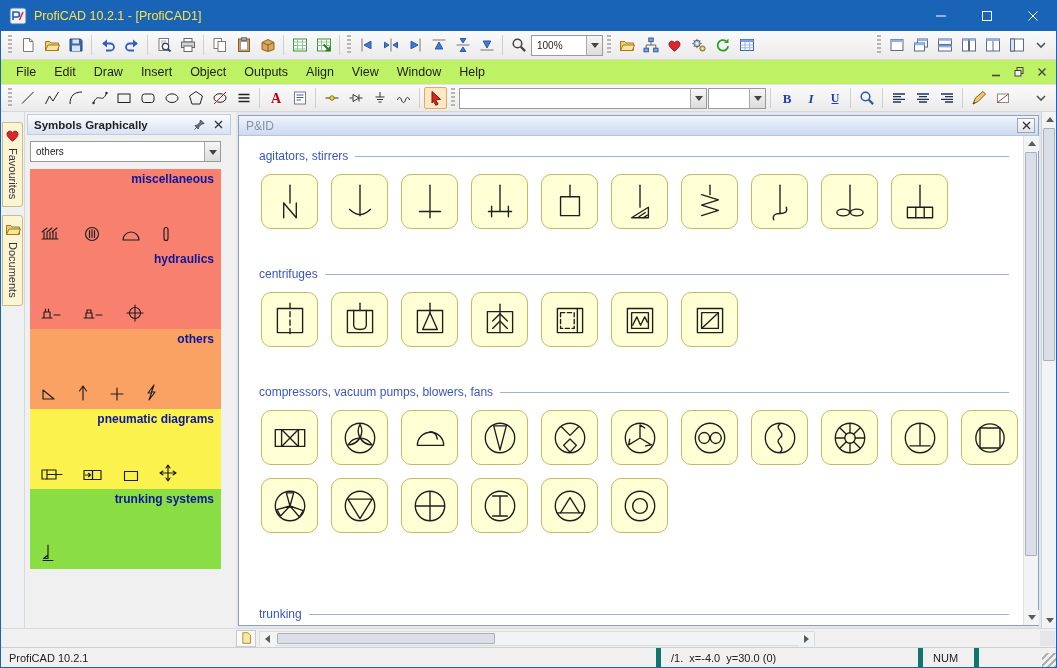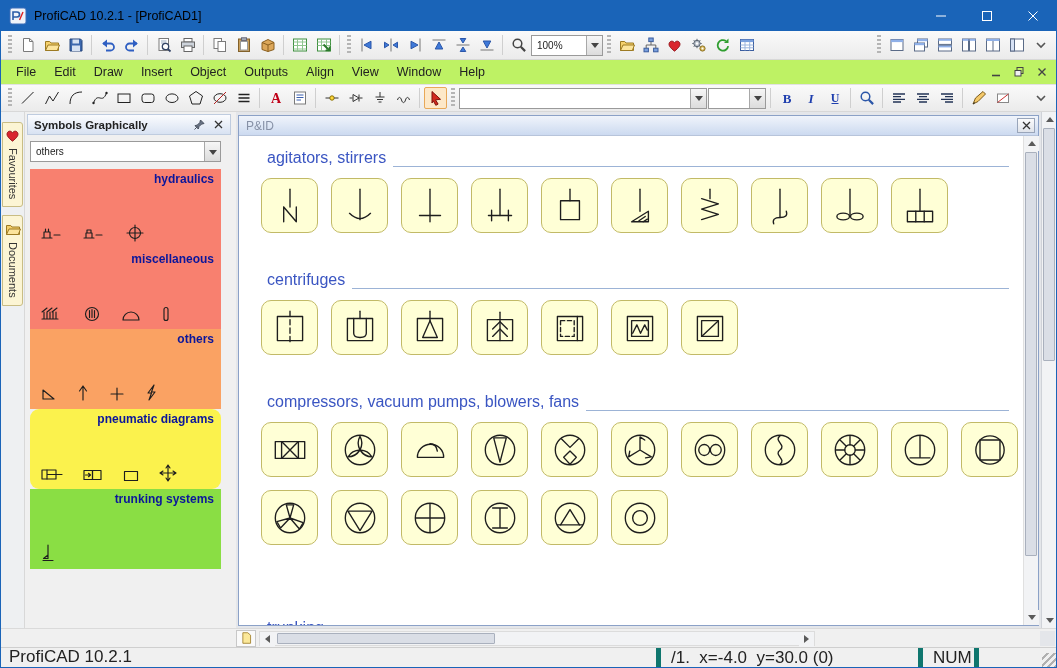--- a/index.html
+++ b/index.html
@@ -1,21 +1,21 @@
 <!DOCTYPE html>
 <html><head>
 <meta charset="utf-8">
 <style>
   *{box-sizing:border-box;margin:0;padding:0}
   html,body{background:#555}
   .app{width:1057px;height:668px;font-family:"Liberation Sans",sans-serif;font-size:12px;
        background:#f0f0f0;border:1px solid #1a64b8;position:relative;overflow:hidden;
        display:flex;flex-direction:column;color:#222}
   
-  .titlebar{height:30px;background:#1a64b8;display:flex;align-items:center;color:#000000;flex:0 0 30px}
+  .titlebar{height:30px;background:#1a64b8;display:flex;align-items:center;color:#fde047;flex:0 0 30px}
   .applogo{margin:0 7px 0 8px}
   .title-text{font-size:12.5px}
   .win-controls{margin-left:auto;display:flex;height:100%}
   .wbtn{width:46px;height:100%;display:flex;align-items:center;justify-content:center}
   
   .toolbar{background:linear-gradient(#fafafa,#ebebeb);border-bottom:1px solid #d8d8d8;
            display:flex;align-items:center;padding:0 4px;gap:1px}
   .tb1{height:29px;flex:0 0 29px}
   .tb2{height:27px;flex:0 0 27px}
   .tbtn{width:23px;height:22px;border:none;background:transparent;display:flex;align-items:center;
@@ -65,21 +65,21 @@
   .mdi{flex:1;position:relative;background:#e4e6ea;min-width:0;overflow:hidden}
   .pid-window{position:absolute;left:2px;top:3px;right:17px;bottom:2px;border:1px solid #8ba1c7;
               background:#fff;display:flex;flex-direction:column}
   .pid-titlebar{height:20px;flex:0 0 20px;background:linear-gradient(#f0f4fb,#ccdaf0);
                 border-bottom:1px solid #b7c4da;display:flex;align-items:center;padding:0 3px 0 7px;
                 font-size:12px;color:#8791a6}
   .pid-close{margin-left:auto;width:18px;height:15px;background:linear-gradient(#fbfbfc,#dfe3ea);
              border:1px solid #99a5ba;display:flex;align-items:center;justify-content:center}
   .pid-body{flex:1;position:relative;min-height:0}
   .pid-content{position:absolute;left:0;right:15px;top:0;bottom:0;overflow:hidden;padding:13px 8px 0 12px}
-  .sec-header{display:flex;align-items:flex-end;color:#3a55c2;font-size:16px;margin:38px 6px 0 16px}
+  .sec-header{display:flex;align-items:center;color:#3a55c2;font-size:12px;margin:38px 6px 0 8px}
   .sec-header.first{margin-top:0}
   .sec-header.last{margin-top:74px}
   .sec-header span{white-space:nowrap}
   .sec-header::after{content:"";flex:1;height:1px;background:#9cb3d6;margin-left:7px}
   .tiles{display:flex;flex-wrap:wrap;gap:13px;margin:11px 0 0 10px;width:760px}
   .tile{width:57px;height:55px;background:#ffffd6;border:1.5px solid #c2ba67;border-radius:10px;
         display:flex;align-items:center;justify-content:center;flex:0 0 auto}
   .lineart path,.lineart rect,.lineart circle,.lineart ellipse,.lineart line{
         fill:none;stroke:#1e1e1e;stroke-width:1.3;stroke-linecap:round;stroke-linejoin:round}
   .mini svg path,.mini svg rect,.mini svg circle,.mini svg ellipse{stroke-width:1.15}
@@ -101,21 +101,21 @@
                display:flex;align-items:center}
   .hs-left{width:235px;flex:0 0 235px;height:100%}
   .page-btn{width:20px;height:17px;display:flex;align-items:center;justify-content:center;
             border:1px solid #c8c8c8;background:#fafafa;margin-right:3px}
   .hscroll{width:556px;flex:0 0 556px;height:15px;background:#f2f3f5;border:1px solid #dcdcdc;display:flex}
   .hscroll .track{height:100%}
   .hs-fill{flex:1;height:100%}
   .hs-corner{width:15px;flex:0 0 15px;height:15px;background:#e4e6ea;margin-right:1px}
   
   .statusbar{height:20px;flex:0 0 20px;background:#f0f0f0;border-top:1px solid #cfcfcf;
-             display:flex;align-items:flex-end;font-size:17px}
+             display:flex;align-items:center;font-size:11px}
   .sb-left{flex:1;padding-left:8px}
   .sb-field{border-left:5px solid #0f766e;height:100%;display:flex;align-items:center;
             padding-left:10px;white-space:pre}
   .sb-pos{width:262px;flex:0 0 262px}
   .sb-num{width:56px;flex:0 0 56px}
   .sb-pad{width:66px;flex:0 0 66px}
   .sb-grip{width:14px;height:14px;align-self:flex-end;margin-left:2px;
            background:repeating-linear-gradient(135deg,transparent 0 3px,#b0b0b0 3px 5px)}
 </style>
 </head>
@@ -733,62 +733,62 @@
               </svg>
             </span>
         </span>
       </div>
       <div class="combo panel-combo">
         <span class="combo-text">others</span>
         <span class="combo-btn"></span>
       </div>
       <div class="cat-list">
           <div class="cat" style="background: rgb(248, 128, 111);">
+            <div class="cat-title">miscellaneous</div>
+            <div class="cat-syms">
+              <span class="mini lineart">
+                <svg width="22" height="16" viewBox="0 0 22 16">
+                  <path d="M1 13h16M3 13V6M6 13V6M9 13V6M12 13V6M15 13V6M1 6l5-4M6 6l5-4M11 6l5-4"></path>
+                </svg>
+              </span>
+              <span class="mini lineart">
+                <svg width="18" height="16" viewBox="0 0 18 16">
+                  <circle cx="9" cy="8" r="6.5"></circle>
+                  <path d="M6.5 4.5v7M9 3.5v8M11.5 4.5v7"></path>
+                </svg>
+              </span>
+              <span class="mini lineart">
+                <svg width="20" height="14" viewBox="0 0 20 14">
+                  <path d="M2 12a8 8 0 0 1 16 0z"></path>
+                </svg>
+              </span>
+              <span class="mini lineart">
+                <svg width="10" height="16" viewBox="0 0 10 16">
+                  <rect x="3" y="1.5" width="4" height="13" rx="2"></rect>
+                </svg>
+              </span>
+            </div>
+          </div>
+          <div class="cat" style="background: rgb(248, 128, 111);">
             <div class="cat-title">hydraulics</div>
             <div class="cat-syms">
               <span class="mini lineart">
                 <svg width="22" height="16" viewBox="0 0 22 16">
                   <path d="M1 12h10M3 12V6h6v6M4.5 6V3M7.5 6V3M13 9h6"></path>
                 </svg>
               </span>
               <span class="mini lineart">
                 <svg width="22" height="16" viewBox="0 0 22 16">
                   <path d="M1 12h10M3 12V7h6v5M4 7V4h4v3M13 9h6"></path>
                 </svg>
               </span>
               <span class="mini lineart">
                 <svg width="20" height="18" viewBox="0 0 20 18">
                   <circle cx="10" cy="9" r="5.5"></circle>
                   <path d="M10 1v16M2 9h16"></path>
-                </svg>
-              </span>
-            </div>
-          </div>
-          <div class="cat" style="background: rgb(248, 128, 111);">
-            <div class="cat-title">miscellaneous</div>
-            <div class="cat-syms">
-              <span class="mini lineart">
-                <svg width="22" height="16" viewBox="0 0 22 16">
-                  <path d="M1 13h16M3 13V6M6 13V6M9 13V6M12 13V6M15 13V6M1 6l5-4M6 6l5-4M11 6l5-4"></path>
-                </svg>
-              </span>
-              <span class="mini lineart">
-                <svg width="18" height="16" viewBox="0 0 18 16">
-                  <circle cx="9" cy="8" r="6.5"></circle>
-                  <path d="M6.5 4.5v7M9 3.5v8M11.5 4.5v7"></path>
-                </svg>
-              </span>
-              <span class="mini lineart">
-                <svg width="20" height="14" viewBox="0 0 20 14">
-                  <path d="M2 12a8 8 0 0 1 16 0z"></path>
-                </svg>
-              </span>
-              <span class="mini lineart">
-                <svg width="10" height="16" viewBox="0 0 10 16">
-                  <rect x="3" y="1.5" width="4" height="13" rx="2"></rect>
                 </svg>
               </span>
             </div>
           </div>
           <div class="cat" style="background: rgb(250, 162, 99);">
             <div class="cat-title">others</div>
             <div class="cat-syms">
               <span class="mini lineart">
                 <svg width="16" height="16" viewBox="0 0 16 16">
                   <path d="M2 13h11L2 4z"></path>
@@ -804,21 +804,21 @@
                   <path d="M8 2v12M2 8h12"></path>
                 </svg>
               </span>
               <span class="mini lineart">
                 <svg width="12" height="18" viewBox="0 0 12 18">
                   <path d="M9 1L3 9h3.5L4 16l6-8H6.5z"></path>
                 </svg>
               </span>
             </div>
           </div>
-          <div class="cat" style="background: rgb(251, 242, 77); border-radius: 9px;">
+          <div class="cat" style="background: rgb(251, 242, 77);">
             <div class="cat-title">pneumatic diagrams</div>
             <div class="cat-syms">
               <span class="mini lineart">
                 <svg width="22" height="14" viewBox="0 0 22 14">
                   <rect x="1" y="2" width="14" height="9"></rect>
                   <path d="M6 2v9M6 6.5h15"></path>
                 </svg>
               </span>
               <span class="mini lineart">
                 <svg width="20" height="14" viewBox="0 0 20 14">

